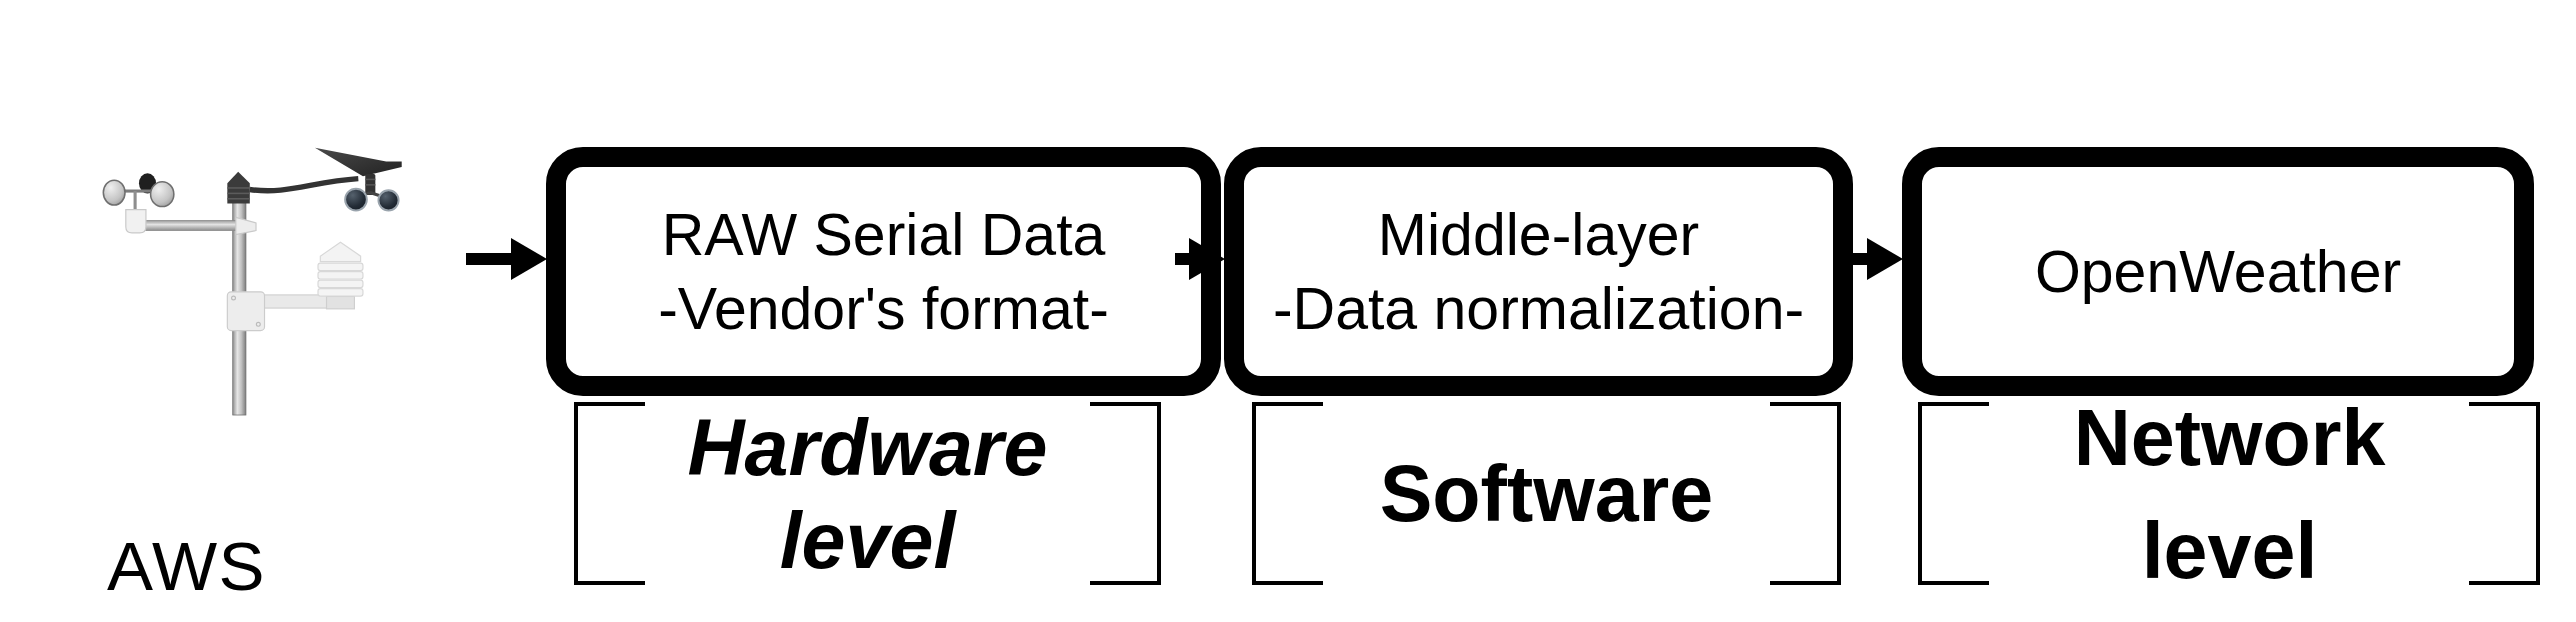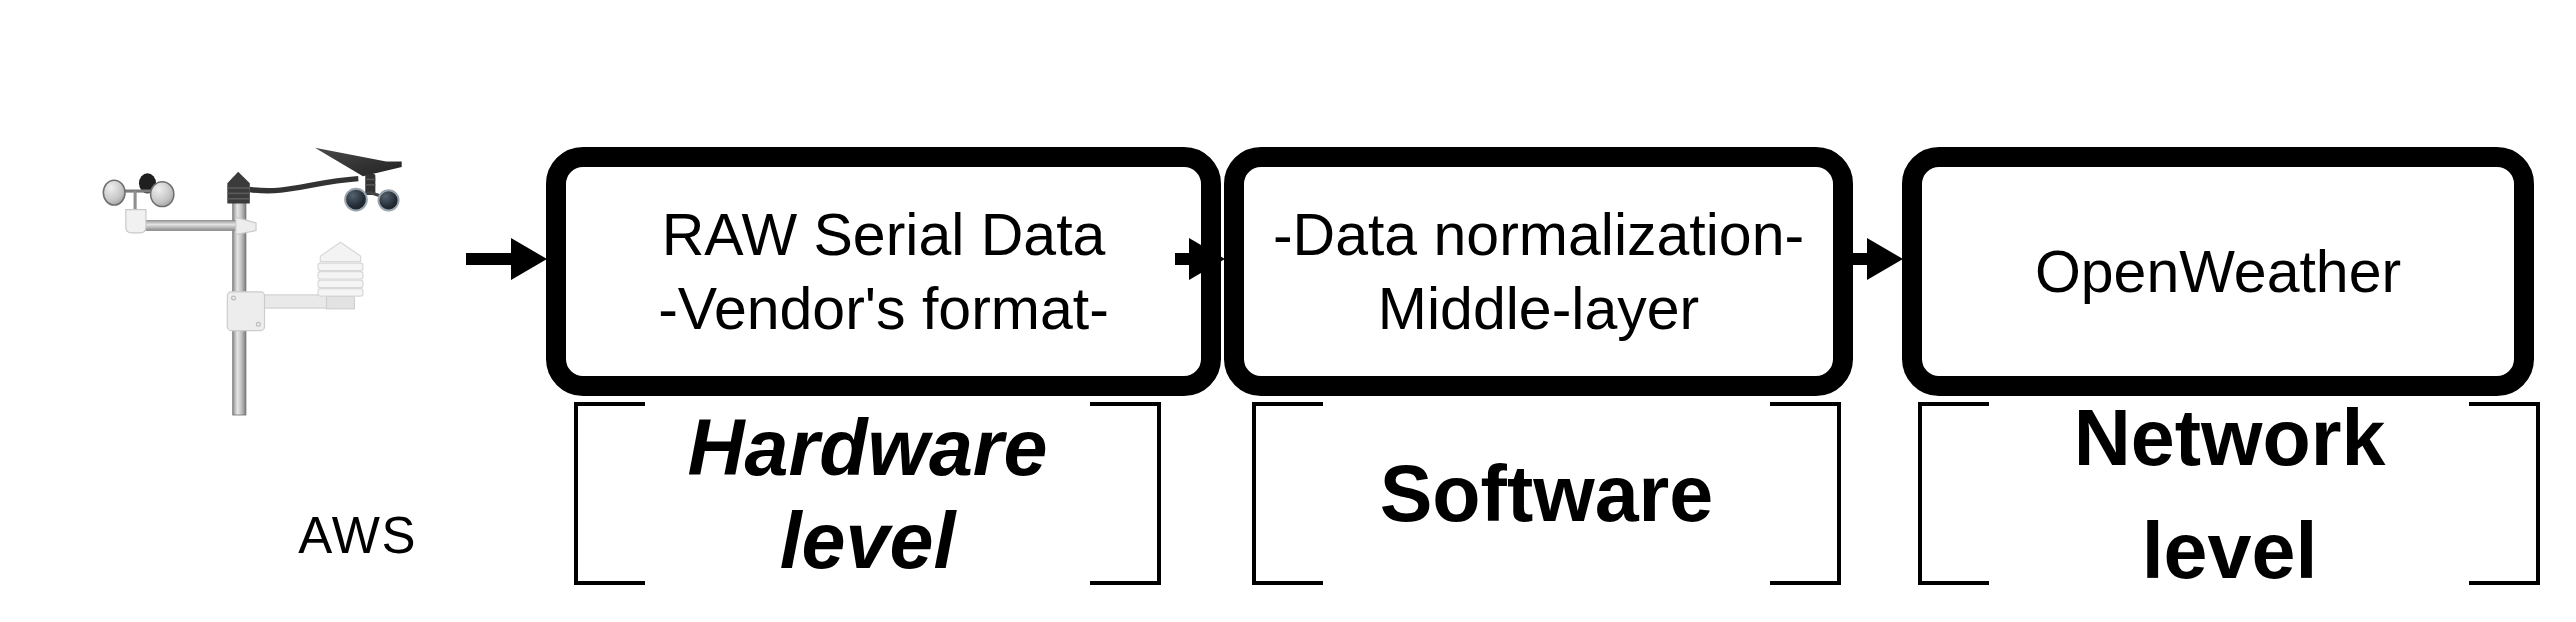--- a/index.html
+++ b/index.html
@@ -23,24 +23,24 @@
     left: 101px;
     top: 143px;
     width: 310px;
     height: 279px;
   }
 
   
   .aws-label {
     position: absolute;
     left: 107px;
-    top: 493px;
+    top: 524px;
     width: 310px;
-    text-align: right;
-    font-size: 51px;
+    text-align: left;
+    font-size: 69px;
     line-height: 85px;
     font-weight: 400;
     letter-spacing: 1.5px;
   }
 
   
   .stage-box {
     position: absolute;
     top: 147px;
     height: 249px;
@@ -220,22 +220,22 @@
 
   <div class="stage-box box-hardware">
     <div class="box-line">RAW Serial Data</div>
     <div class="box-line">-Vendor's format-</div>
   </div>
 
   <div class="arrow-shaft a2-shaft"></div>
   <div class="arrow-head a2-head"></div>
 
   <div class="stage-box box-software">
+    <div class="box-line">Middle-layer</div>
     <div class="box-line">-Data normalization-</div>
-    <div class="box-line">Middle-layer</div>
   </div>
 
   <div class="arrow-shaft a3-shaft"></div>
   <div class="arrow-head a3-head"></div>
 
   <div class="stage-box box-network">
     <div class="box-line">OpenWeather</div>
   </div>
 
   <div class="bracket bracket-left bl-1"></div>

